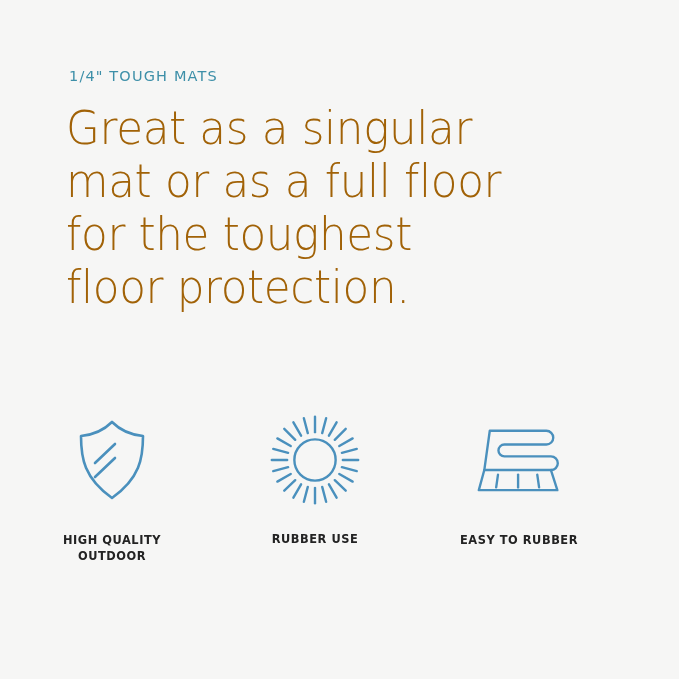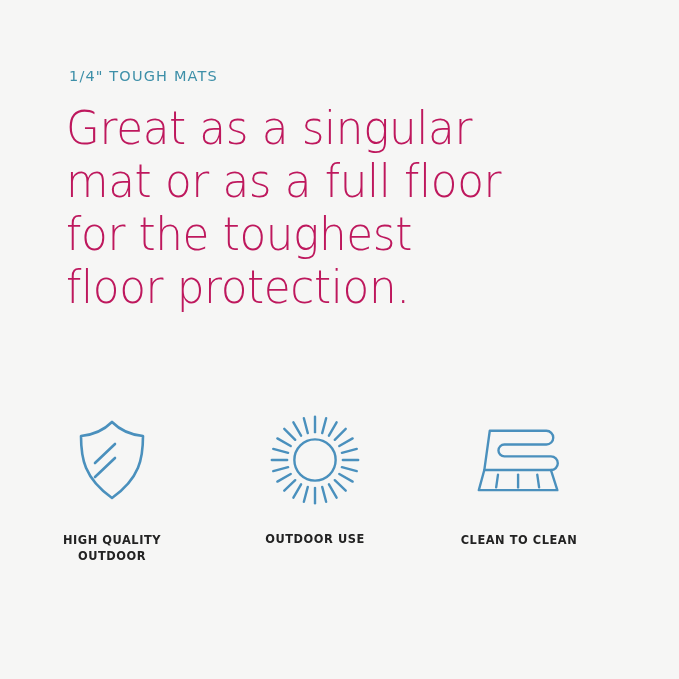--- a/index.html
+++ b/index.html
@@ -36,21 +36,21 @@
   
   .headline {
     position: absolute;
     left: 66px;
     top: 101px;
     width: 470px;
     font-family: "DejaVu Sans", sans-serif;
     font-weight: 300;
     font-size: 47px;
     line-height: 53px;
-    color: #be185d;
+    color: #a16207;
     letter-spacing: -0.4px;
   }
   .headline .hl-line {
     display: block;
     white-space: nowrap;
     transform: scaleX(0.93);
     transform-origin: left center;
   }
 
   
@@ -146,36 +146,36 @@
             <line x1="5" y1="50" x2="21" y2="50"></line>
             <line x1="6.5" y1="38.4" x2="22" y2="42.5"></line>
             <line x1="10.8" y1="27.5" x2="24.7" y2="35.5"></line>
             <line x1="18" y1="17.6" x2="29.4" y2="29"></line>
             <line x1="27.5" y1="10.8" x2="35.5" y2="24.7"></line>
             <line x1="38.4" y1="6.5" x2="42.5" y2="22"></line>
           </g>
         </svg>
       </div>
       <div class="caption">
-        <span class="cap-line">OUTDOOR USE</span>
+        <span class="cap-line">RUBBER USE</span>
       </div>
     </div>
 
     <div class="feature feature-3">
       <div class="icon-box">
         <svg width="84" height="72" viewBox="0 0 92 78" fill="none" stroke="#4a90bd" stroke-width="2.6" stroke-linecap="round" stroke-linejoin="round">
 
           <path d="M14 7 L76 7 A7.5 7.5 0 0 1 76 22 L30 22 A6.5 6.5 0 0 0 30 35 L81 35 A7.5 7.5 0 0 1 81 50 L8 50 Z"></path>
 
           <path d="M8 50 L2 72 L88 72 L81 50"></path>
 
           <line x1="23" y1="55" x2="21" y2="69"></line>
           <line x1="45" y1="55" x2="45" y2="69"></line>
           <line x1="66" y1="55" x2="68" y2="69"></line>
         </svg>
       </div>
       <div class="caption">
-        <span class="cap-line">CLEAN TO CLEAN</span>
+        <span class="cap-line">EASY TO RUBBER</span>
       </div>
     </div>
 
   </div>
 </div>
 
 </body></html>

